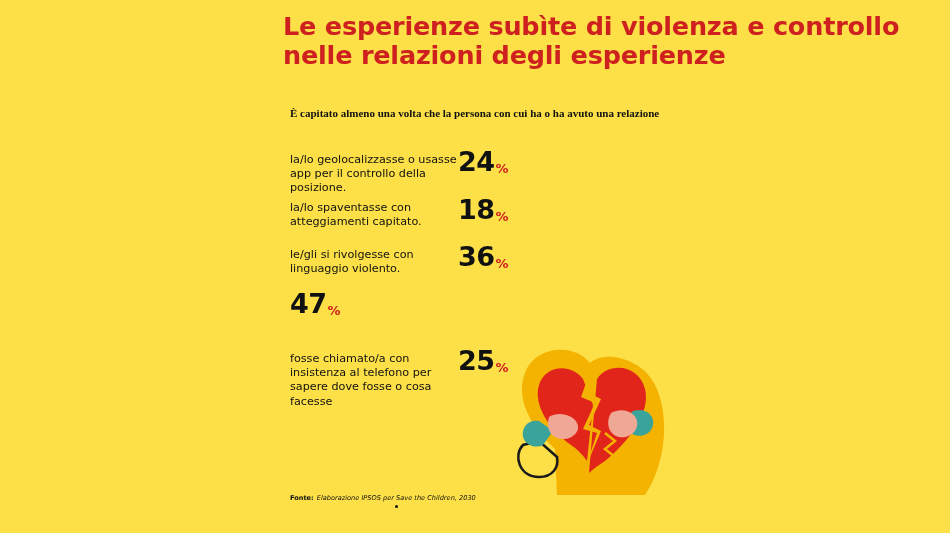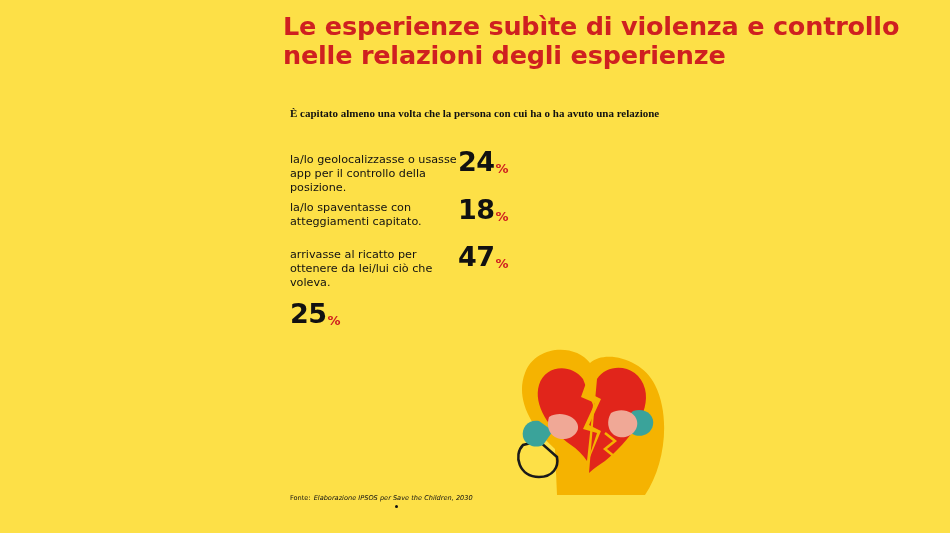--- a/index.html
+++ b/index.html
@@ -111,21 +111,21 @@
   
   .source {
     position: absolute;
     left: 290px;
     top: 494px;
     font-size: 6.6px;
     font-family: "DejaVu Sans", sans-serif;
     color: #111111;
   }
   .source .src-label {
-    font-weight: normal;
+    font-weight: bold;
   }
   .source .src-text {
     font-style: italic;
     margin-left: 3px;
   }
   .source-dot {
     position: absolute;
     left: 395px;
     top: 505px;
     width: 3px;
@@ -155,29 +155,35 @@
       </div>
     </div>
 
     <div class="row r1">
       <div class="row-label">la/lo  spaventasse con atteggiamenti capitato.</div>
       <div class="row-value">
         <span>18</span><span class="pct">%</span>
       </div>
     </div>
 
+    <div class="row r2">
+      <div class="row-label">le/gli  si rivolgesse con linguaggio violento.</div>
+      <div class="row-value">
+        <span>36</span><span class="pct">%</span>
+      </div>
+    </div>
 
     <div class="row r3">
-      <div class="row-label">arrivasse al ricatto per ottenere da lei/lui ciò che voleva.</div>
       <div class="row-value">
         <span>47</span><span class="pct">%</span>
       </div>
     </div>
 
     <div class="row r4">
+      <div class="row-label">fosse chiamato/a con insistenza al telefono per sapere dove fosse o cosa facesse</div>
       <div class="row-value">
         <span>25</span><span class="pct">%</span>
       </div>
     </div>
 
   </div>
 
   <div class="heart-wrap">
     <svg viewBox="0 0 170 150" width="170" height="150" xmlns="http://www.w3.org/2000/svg">
 

